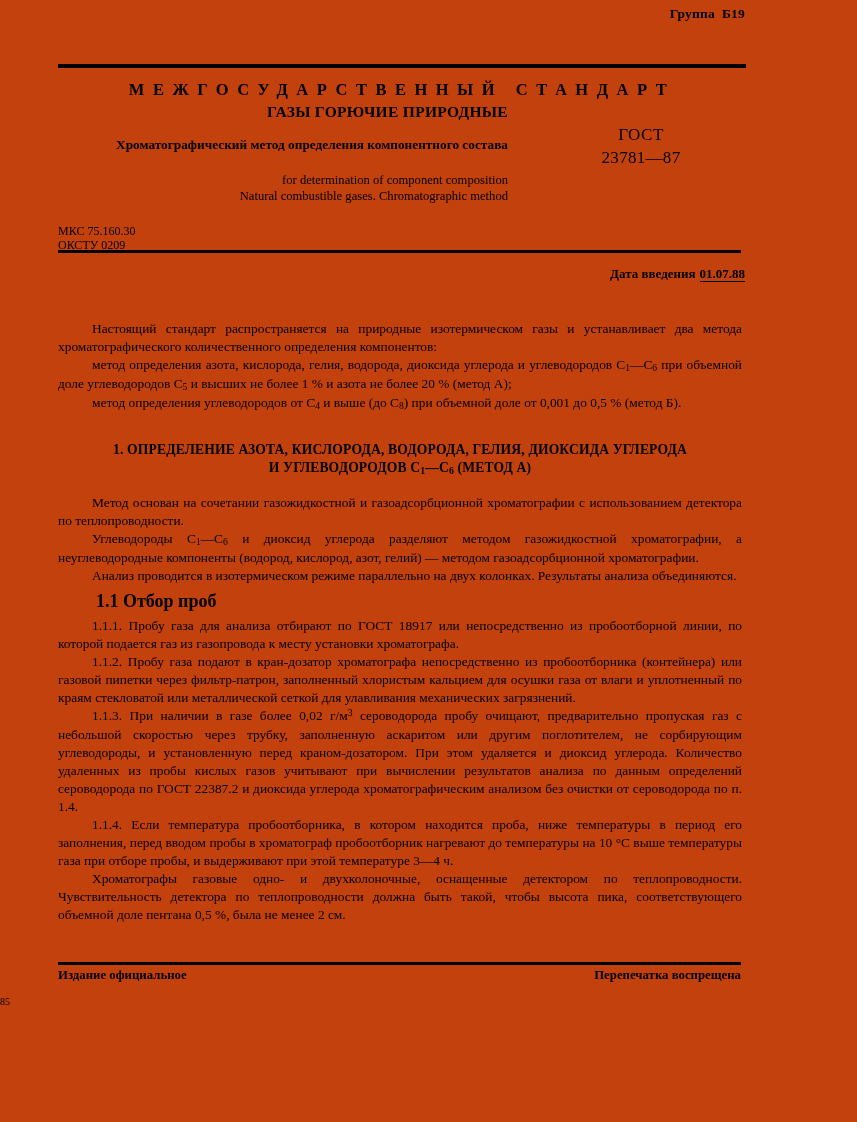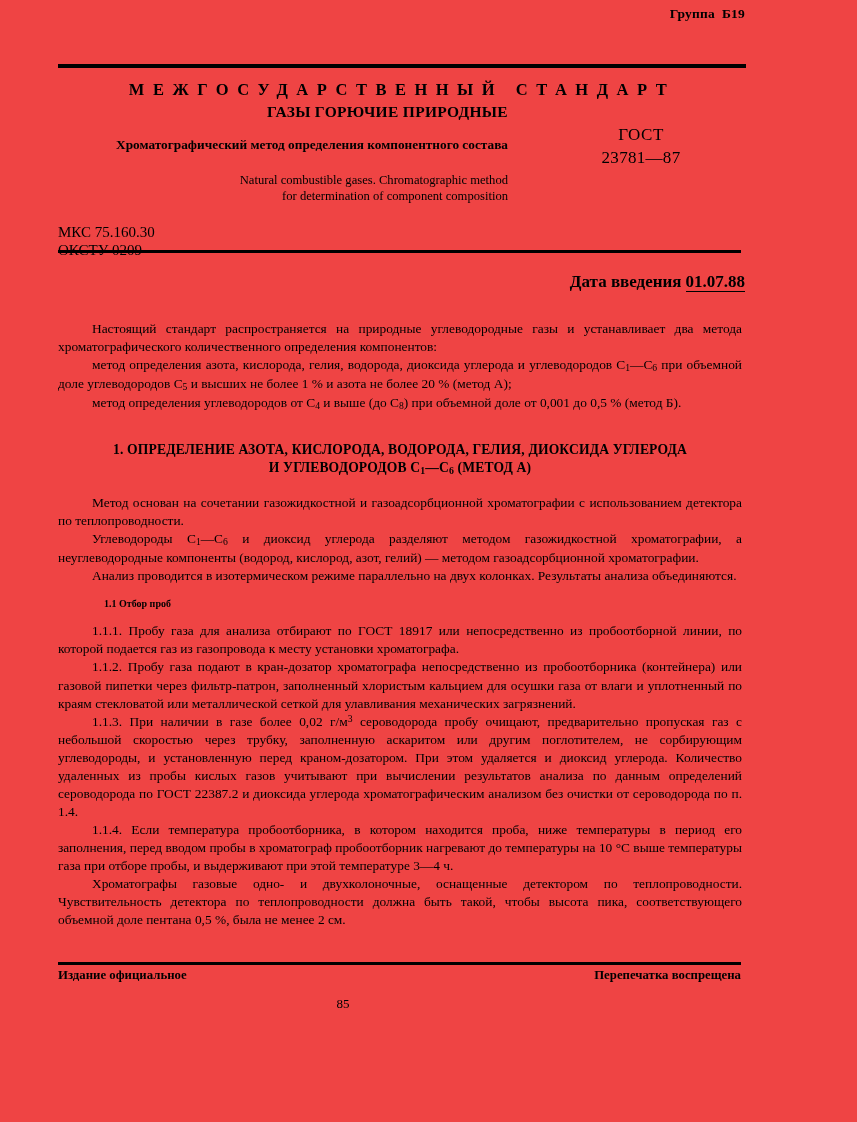--- a/index.html
+++ b/index.html
@@ -8,21 +8,21 @@
     background: #ffffff;
   }
   body {
     font-family: "Liberation Serif", "DejaVu Serif", serif;
     color: #000000;
   }
   .page {
     position: relative;
     width: 857px;
     height: 1122px;
-    background: #ef4444;
+    background: #c2410c;
     overflow: hidden;
     box-sizing: border-box;
   }
 
   
   .group-marker {
     position: absolute;
     top: 6px;
     right: 112px;
     font-size: 13.5px;
@@ -97,30 +97,30 @@
     font-weight: normal;
   }
   .gost-word { font-size: 17px; letter-spacing: 0.5px; }
   .gost-num  { font-size: 17px; margin-top: 3px; letter-spacing: 0.3px; }
 
   
   .codes {
     position: absolute;
     left: 58px;
     top: 224px;
-    font-size: 15px;
+    font-size: 12px;
     line-height: 1.18;
   }
 
   
   .intro-date {
     position: absolute;
     right: 112px;
-    top: 272px;
-    font-size: 17px;
+    top: 266px;
+    font-size: 13px;
     font-weight: bold;
     white-space: nowrap;
   }
   .intro-date .date-val {
     border-bottom: 1.4px solid #000;
     padding-bottom: 0px;
     margin-left: 4px;
   }
 
   
@@ -140,23 +140,23 @@
   .section-heading {
     text-align: center;
     font-weight: bold;
     font-size: 13.6px;
     line-height: 1.3;
     margin: 28px 0 16px 0;
     letter-spacing: 0.15px;
   }
   .sub-heading {
     font-weight: bold;
-    font-size: 10px;
+    font-size: 18px;
     text-indent: 34px;
-    margin: 12px;
+    margin: 4px;
   }
   sub { font-size: 0.72em; vertical-align: -0.22em; }
   sup { font-size: 0.72em; vertical-align: 0.45em; }
 
   
   .footer-row {
     position: absolute;
     left: 58px;
     top: 968px;
     width: 683px;
@@ -164,64 +164,64 @@
     justify-content: space-between;
     font-size: 12.8px;
     font-weight: bold;
     gap: 16px;
   }
   .page-number {
     position: absolute;
     top: 996px;
     left: 0;
     width: 686px;
-    text-align: center;
-    font-size: 13px;
+    text-align: left;
+    font-size: 10px;
   }
 </style>
 </head>
 <body>
 
 <div class="page">
 
   <div class="group-marker">
     <span class="gm-label">Группа</span><span>Б19</span>
   </div>
 
   <div class="banner">МЕЖГОСУДАРСТВЕННЫЙ СТАНДАРТ</div>
   <div class="rule-heavy rule-banner"></div>
 
   <div class="title-zone">
     <div class="title-left">
       <div class="doc-title-ru">ГАЗЫ ГОРЮЧИЕ ПРИРОДНЫЕ</div>
       <div class="doc-subtitle-ru">Хроматографический метод определения компонентного состава</div>
       <div class="doc-title-en">
+        <div>for determination of component composition</div>
         <div>Natural combustible gases. Chromatographic method</div>
-        <div>for determination of component composition</div>
       </div>
     </div>
     <div class="gost-block">
       <div class="gost-word">ГОСТ</div>
       <div class="gost-num">23781—87</div>
     </div>
   </div>
 
   <div class="codes">
     <div>МКС 75.160.30</div>
     <div>ОКСТУ  0209</div>
   </div>
   <div class="rule-heavy rule-mks"></div>
 
   <div class="intro-date">
     <span>Дата введения</span><span class="date-val">01.07.88</span>
   </div>
 
   <div class="body-col">
 
-    <p class="p indent">Настоящий стандарт распространяется на природные углеводородные газы и устанавливает два метода хроматографического количественного определения компонентов:</p>
+    <p class="p indent">Настоящий стандарт распространяется на природные изотермическом газы и устанавливает два метода хроматографического количественного определения компонентов:</p>
 
     <p class="p indent"><span>метод определения азота, кислорода, гелия, водорода, диоксида углерода и углеводородов C</span><sub>1</sub><span>—C</span><sub>6</sub><span> при объемной доле углеводородов C</span><sub>5</sub><span> и высших не более 1 % и азота не более 20 % (метод А);</span></p>
 
     <p class="p indent"><span>метод определения углеводородов от C</span><sub>4</sub><span> и выше (до C</span><sub>8</sub><span>) при объемной доле от 0,001 до 0,5 % (метод Б).</span></p>
 
     <div class="section-heading">
       <span>1. ОПРЕДЕЛЕНИЕ АЗОТА, КИСЛОРОДА, ВОДОРОДА, ГЕЛИЯ, ДИОКСИДА УГЛЕРОДА</span><br>
       <span>И УГЛЕВОДОРОДОВ C</span><sub>1</sub><span>—C</span><sub>6</sub><span> (МЕТОД А)</span>
     </div>
 

